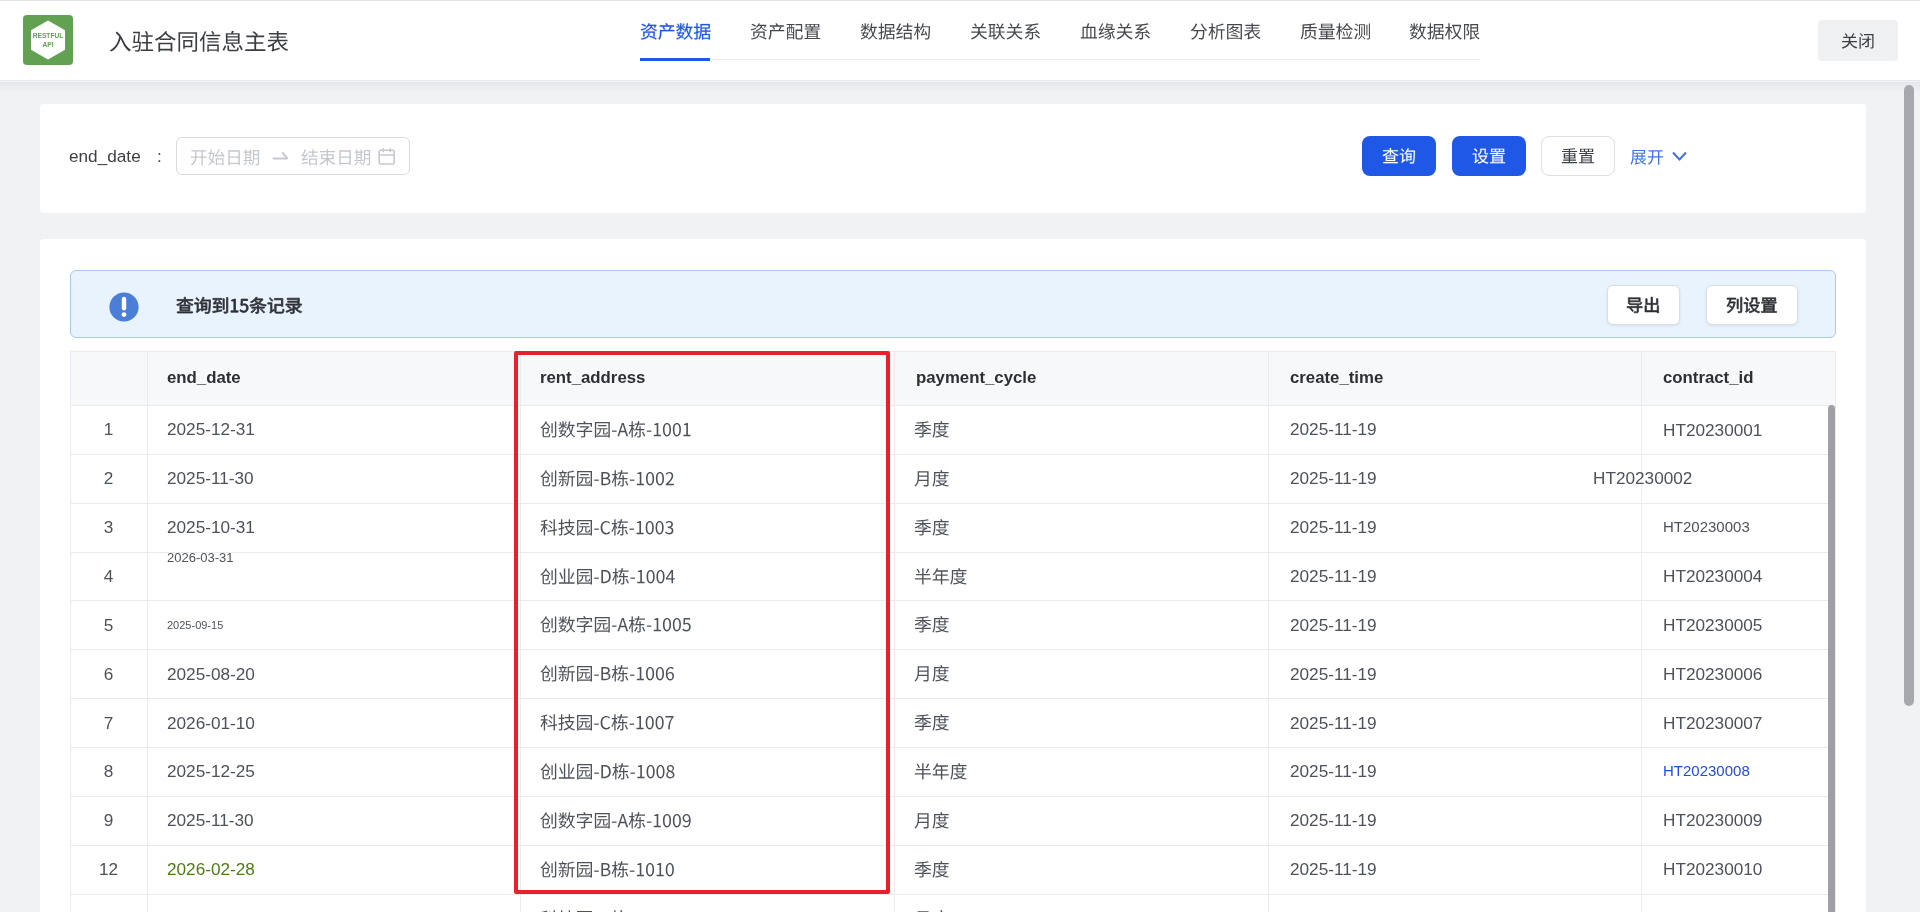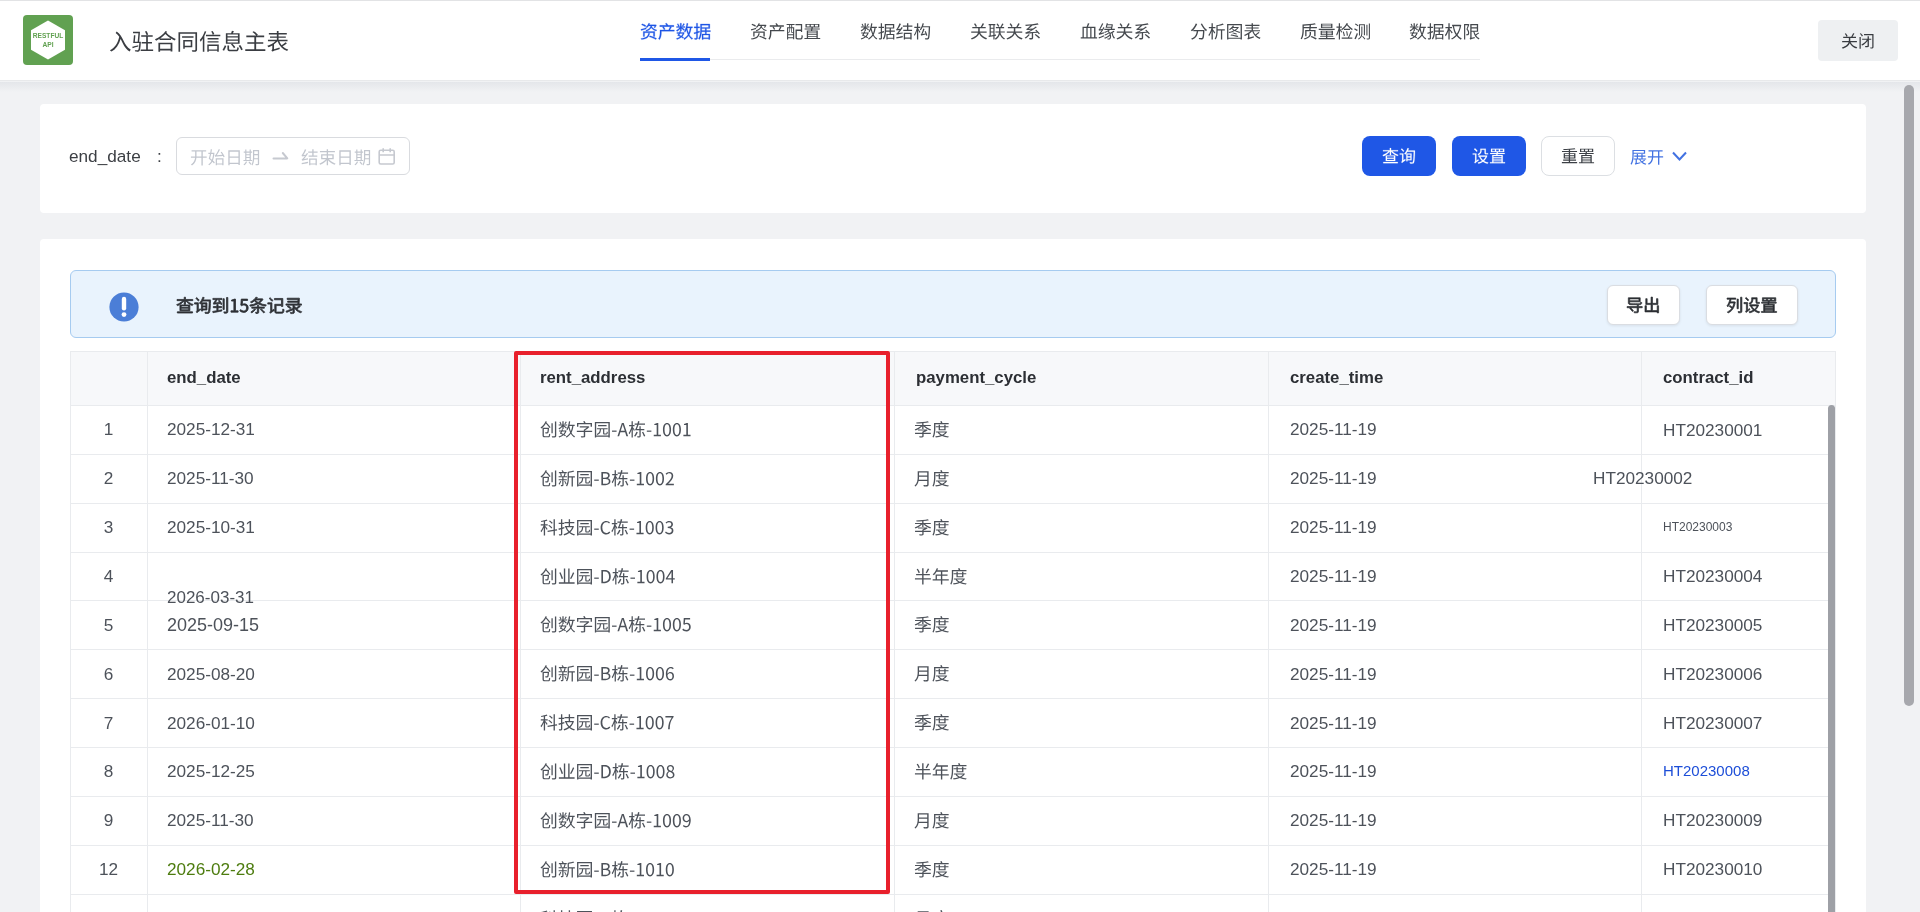--- a/index.html
+++ b/index.html
@@ -363,23 +363,23 @@
       <use href="#u33" x="6997"></use>
     </g>
   </svg>
 <svg style="position:absolute;left:914.0px;top:515.7px;overflow:visible" width="38" height="23">
     <g fill="#4d525a" transform="translate(0,18.16) scale(0.017800,-0.017800)">
       <use href="#u5b63" x="0"></use>
       <use href="#u5ea6" x="1000"></use>
     </g>
   </svg>
 <div class="abs" style="left:1290px;top:517.1px;font-size:17.2px;color:#4d525a;line-height:20px">2025-11-19</div>
-<div class="abs" style="left:1663px;top:517.1px;font-size:12px;color:#4d525a;line-height:20px">HT20230003</div>
+<div class="abs" style="left:1663px;top:517.1px;font-size:15px;color:#4d525a;line-height:20px">HT20230003</div>
 <div class="abs" style="left:70px;top:566.0px;width:77px;text-align:center;font-size:17.2px;color:#4d525a;line-height:20px">4</div>
-<div class="abs" style="left:167px;top:588px;font-size:17px;color:#4d525a;line-height:20px">2026-03-31</div>
+<div class="abs" style="left:167px;top:548px;font-size:13px;color:#4d525a;line-height:20px">2026-03-31</div>
 <svg style="position:absolute;left:540.0px;top:564.5px;overflow:visible" width="137" height="23">
     <g fill="#4d525a" transform="translate(0,18.16) scale(0.017800,-0.017800)">
       <use href="#u521b" x="0"></use>
       <use href="#u4e1a" x="1000"></use>
       <use href="#u56ed" x="2000"></use>
       <use href="#u2d" x="3000"></use>
       <use href="#u44" x="3347"></use>
       <use href="#u680b" x="4035"></use>
       <use href="#u2d" x="5035"></use>
       <use href="#u31" x="5382"></use>
@@ -391,21 +391,21 @@
 <svg style="position:absolute;left:914.0px;top:564.5px;overflow:visible" width="55" height="23">
     <g fill="#4d525a" transform="translate(0,18.16) scale(0.017800,-0.017800)">
       <use href="#u534a" x="0"></use>
       <use href="#u5e74" x="1000"></use>
       <use href="#u5ea6" x="2000"></use>
     </g>
   </svg>
 <div class="abs" style="left:1290px;top:566.0px;font-size:17.2px;color:#4d525a;line-height:20px">2025-11-19</div>
 <div class="abs" style="left:1663px;top:566.0px;font-size:17.2px;color:#4d525a;line-height:20px">HT20230004</div>
 <div class="abs" style="left:70px;top:614.8px;width:77px;text-align:center;font-size:17.2px;color:#4d525a;line-height:20px">5</div>
-<div class="abs" style="left:167px;top:614.8px;font-size:18px;color:#4d525a;line-height:20px">2025-09-15</div>
+<div class="abs" style="left:167px;top:614.8px;font-size:11px;color:#4d525a;line-height:20px">2025-09-15</div>
 <svg style="position:absolute;left:540.0px;top:613.4px;overflow:visible" width="154" height="23">
     <g fill="#4d525a" transform="translate(0,18.16) scale(0.017800,-0.017800)">
       <use href="#u521b" x="0"></use>
       <use href="#u6570" x="1000"></use>
       <use href="#u5b57" x="2000"></use>
       <use href="#u56ed" x="3000"></use>
       <use href="#u2d" x="4000"></use>
       <use href="#u41" x="4347"></use>
       <use href="#u680b" x="4955"></use>
       <use href="#u2d" x="5955"></use>

